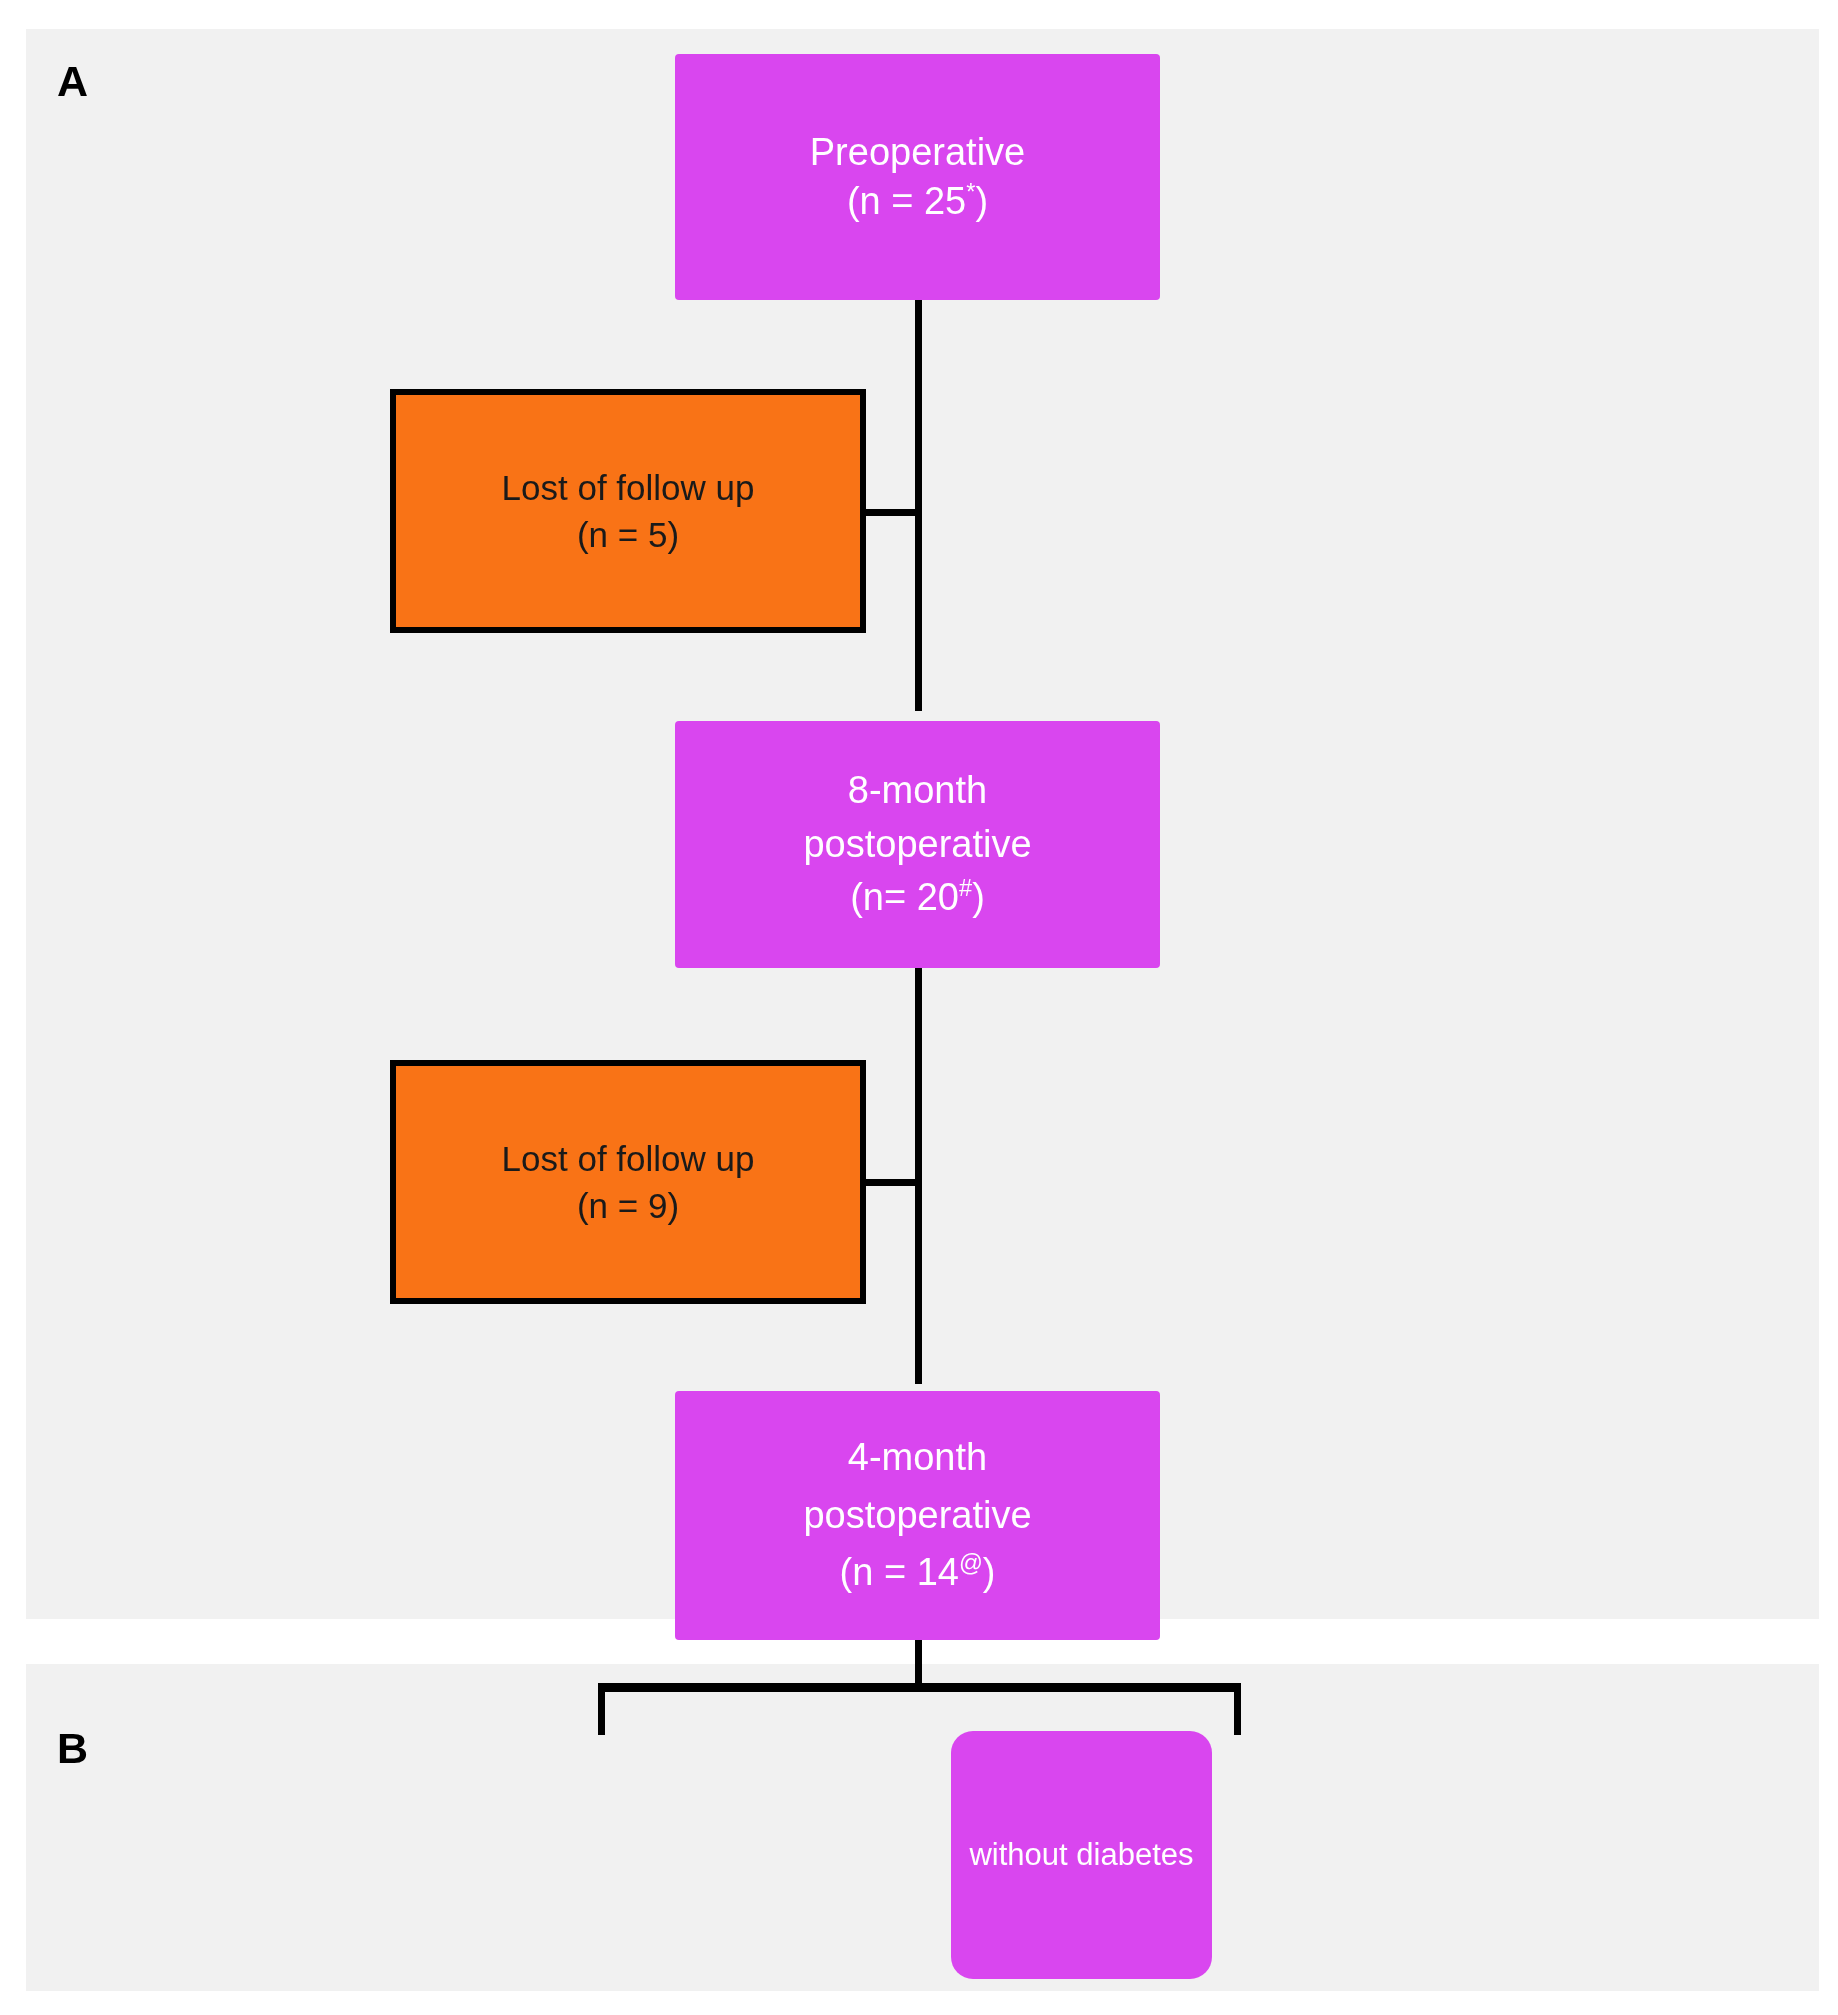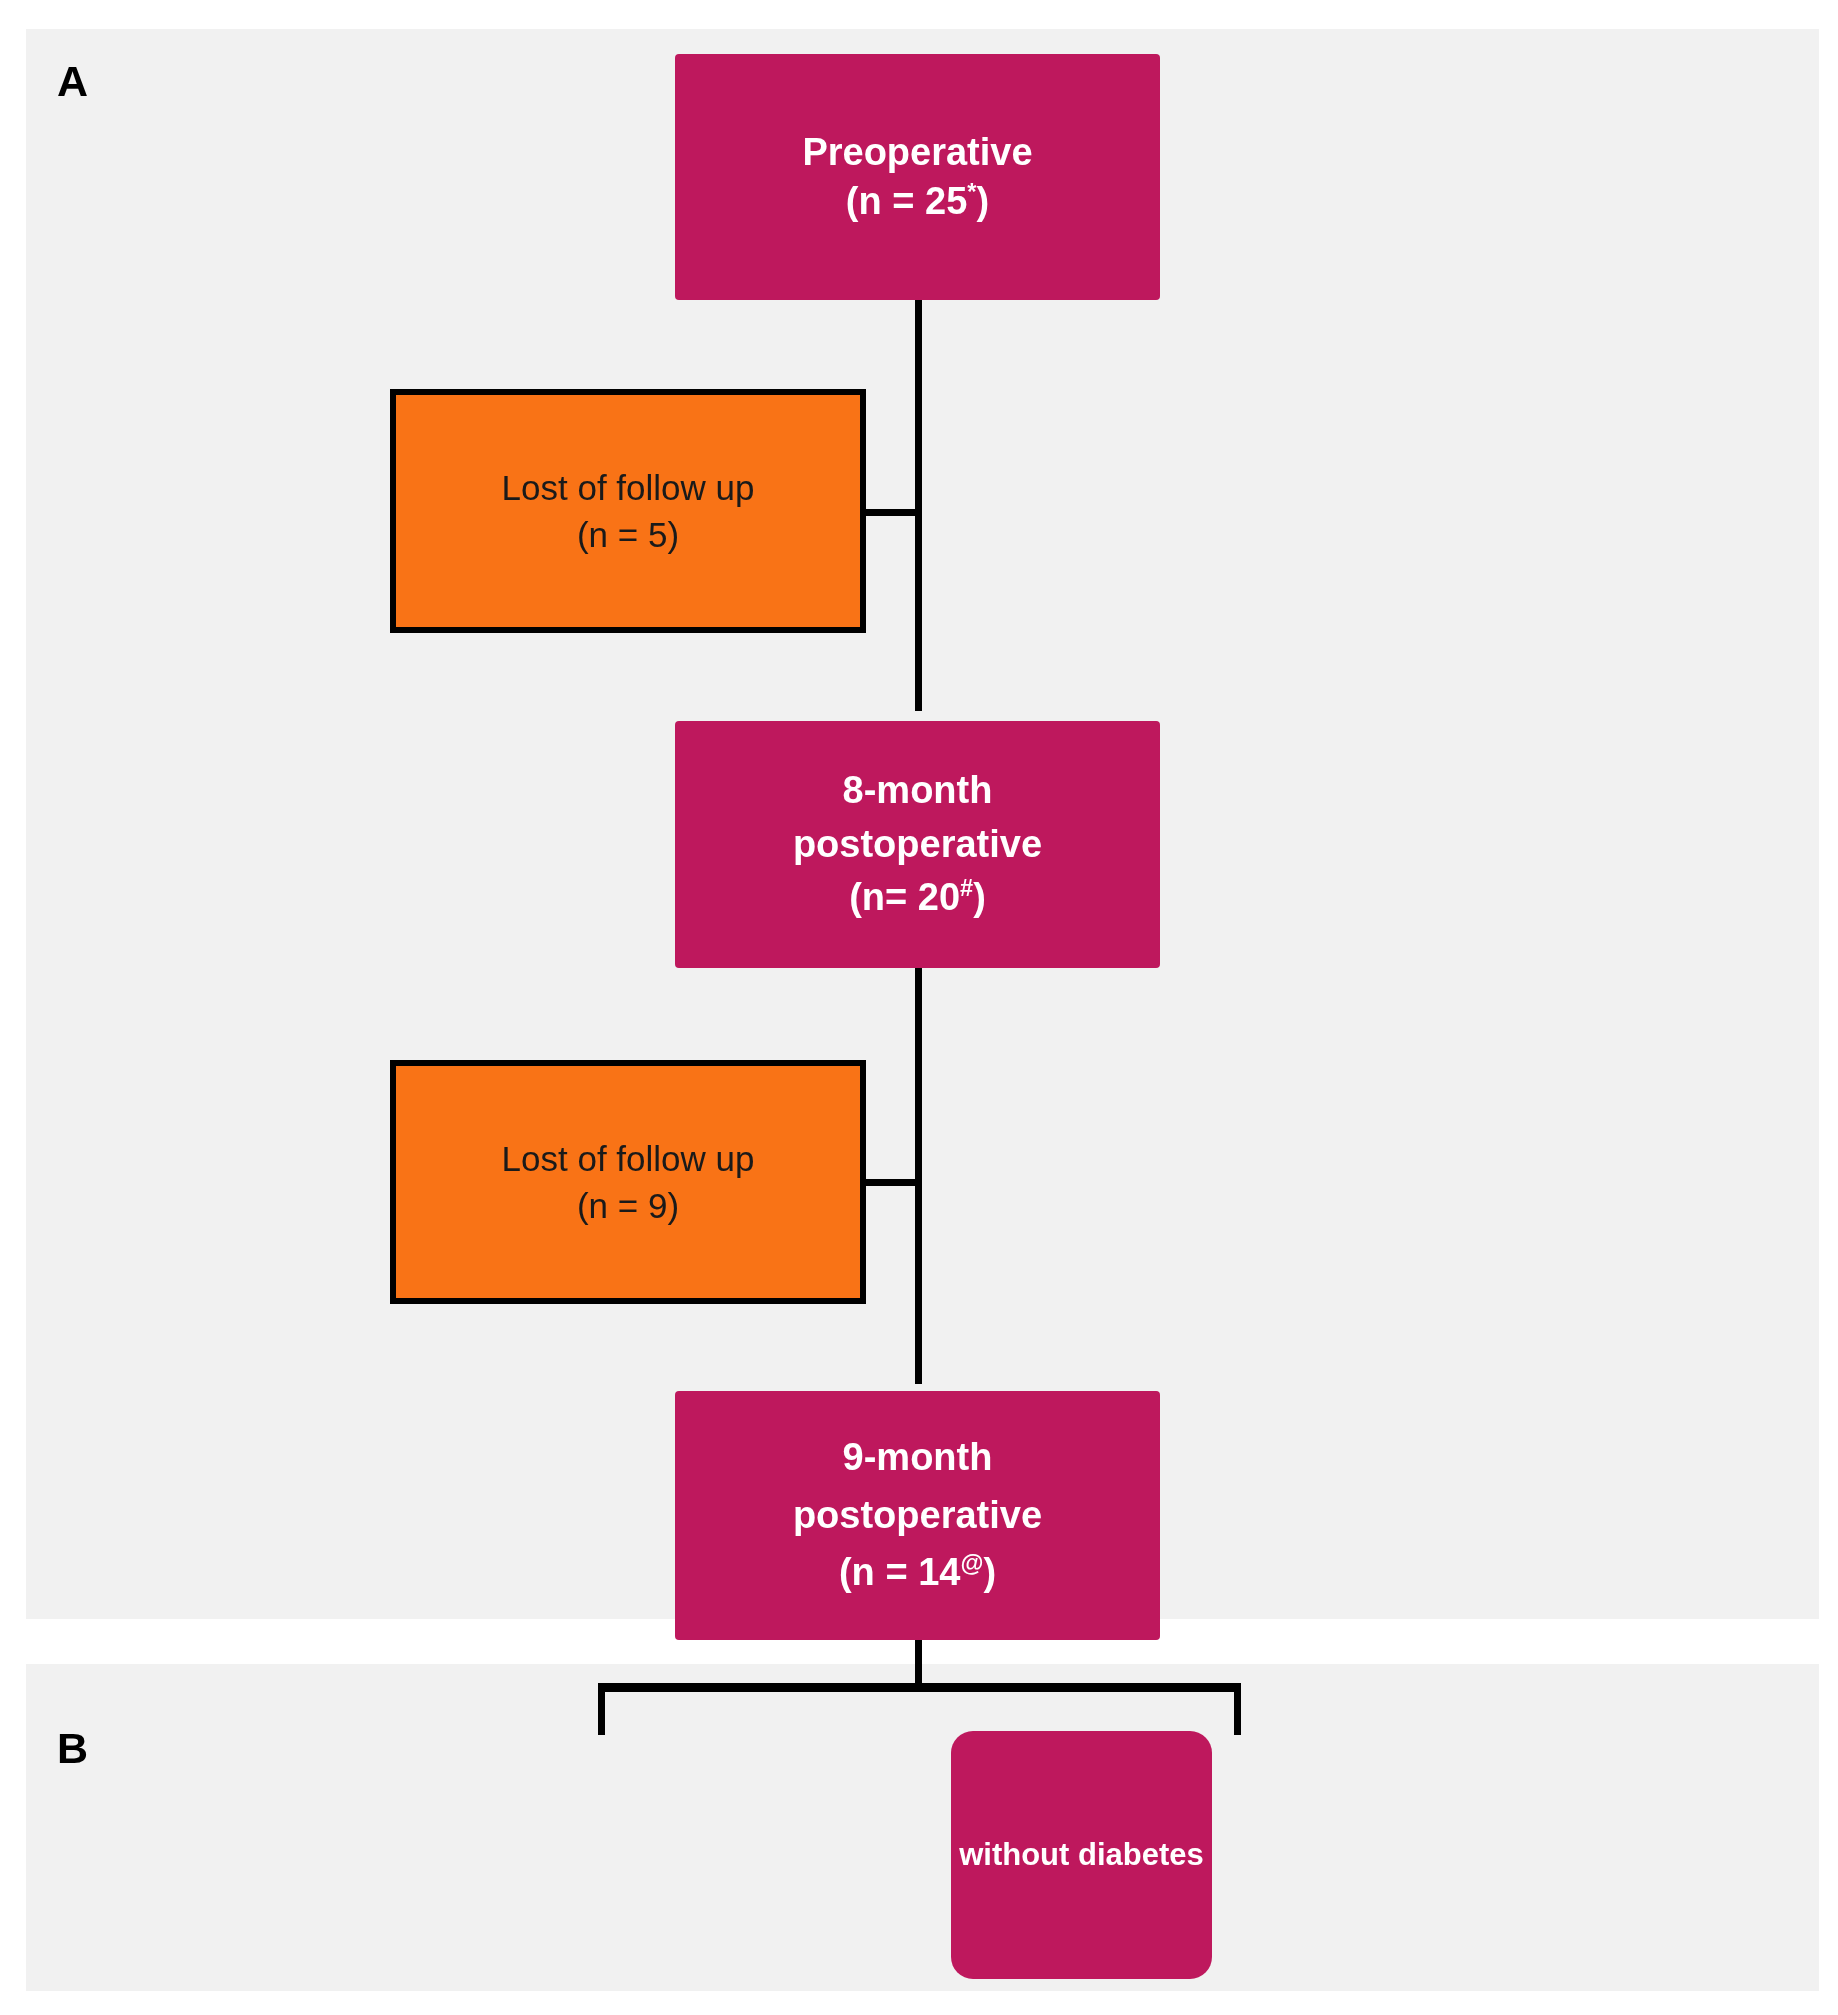--- a/index.html
+++ b/index.html
@@ -77,23 +77,23 @@
   .box {
     position: absolute;
     box-sizing: border-box;
     display: flex;
     flex-direction: column;
     align-items: center;
     justify-content: center;
     text-align: center;
   }
   .box-black {
-    background: #be185d;
+    background: #d946ef;
     color: #ffffff;
-    font-weight: bold;
+    font-weight: normal;
     border-radius: 3.9px;
   }
   .box-white {
     background: #f97316;
     color: #1a1a1a;
     border: 6.5px solid #000000;
     font-weight: normal;
   }
   .box-rounded { border-radius: 22px; }
 
@@ -174,21 +174,21 @@
     <span class="box-line">postoperative</span>
     <span class="box-line"><span>(n= 20</span><sup>#</sup><span>)</span></span>
   </div>
 
   <div class="box box-white" id="box-lost-2">
     <span class="box-line">Lost of follow up</span>
     <span class="box-line">(n = 9)</span>
   </div>
 
   <div class="box box-black" id="box-12month">
-    <span class="box-line">9-month</span>
+    <span class="box-line">4-month</span>
     <span class="box-line">postoperative</span>
     <span class="box-line"><span>(n = 14</span><sup>@</sup><span>)</span></span>
   </div>
 
 
   <div class="box box-black box-rounded" id="box-no-remission">
     <span class="box-line">without diabetes</span>
   </div>
 
 </div>

